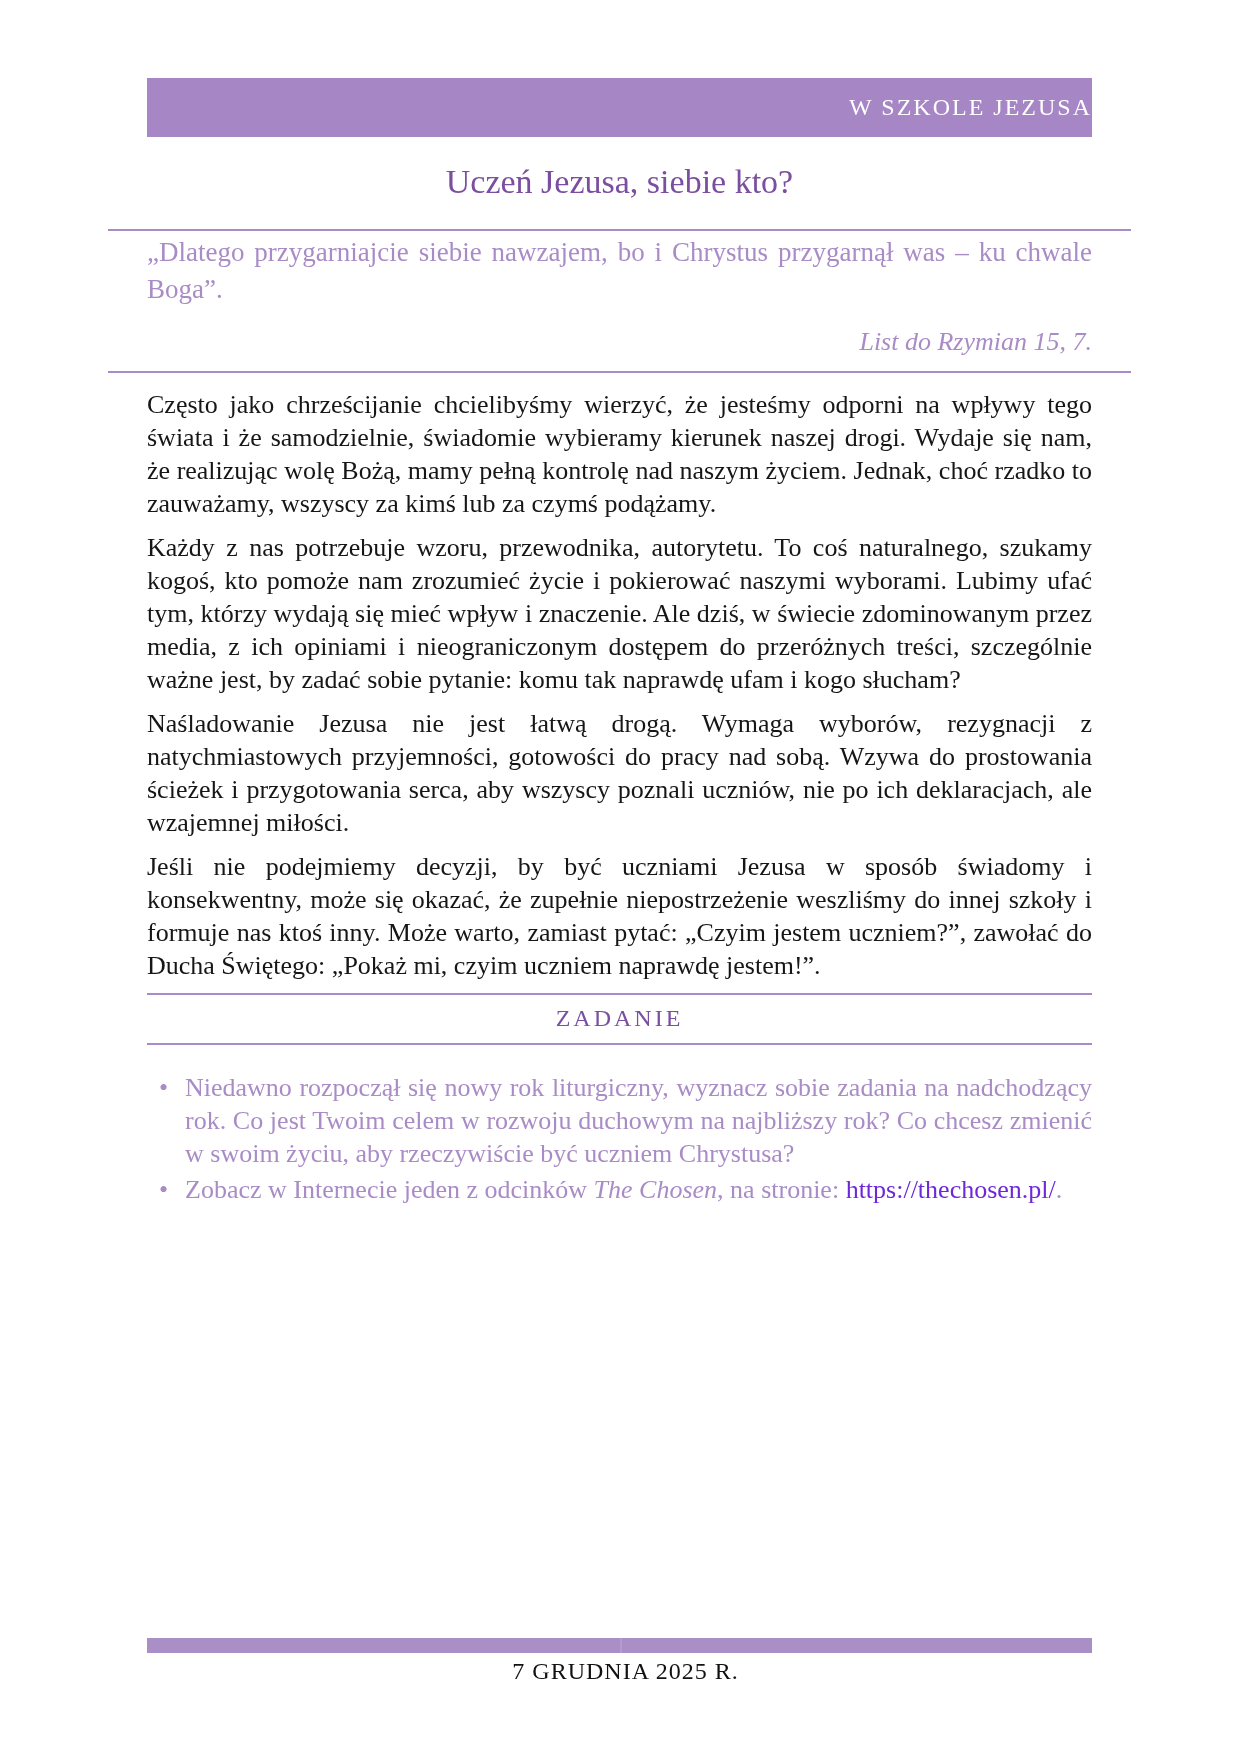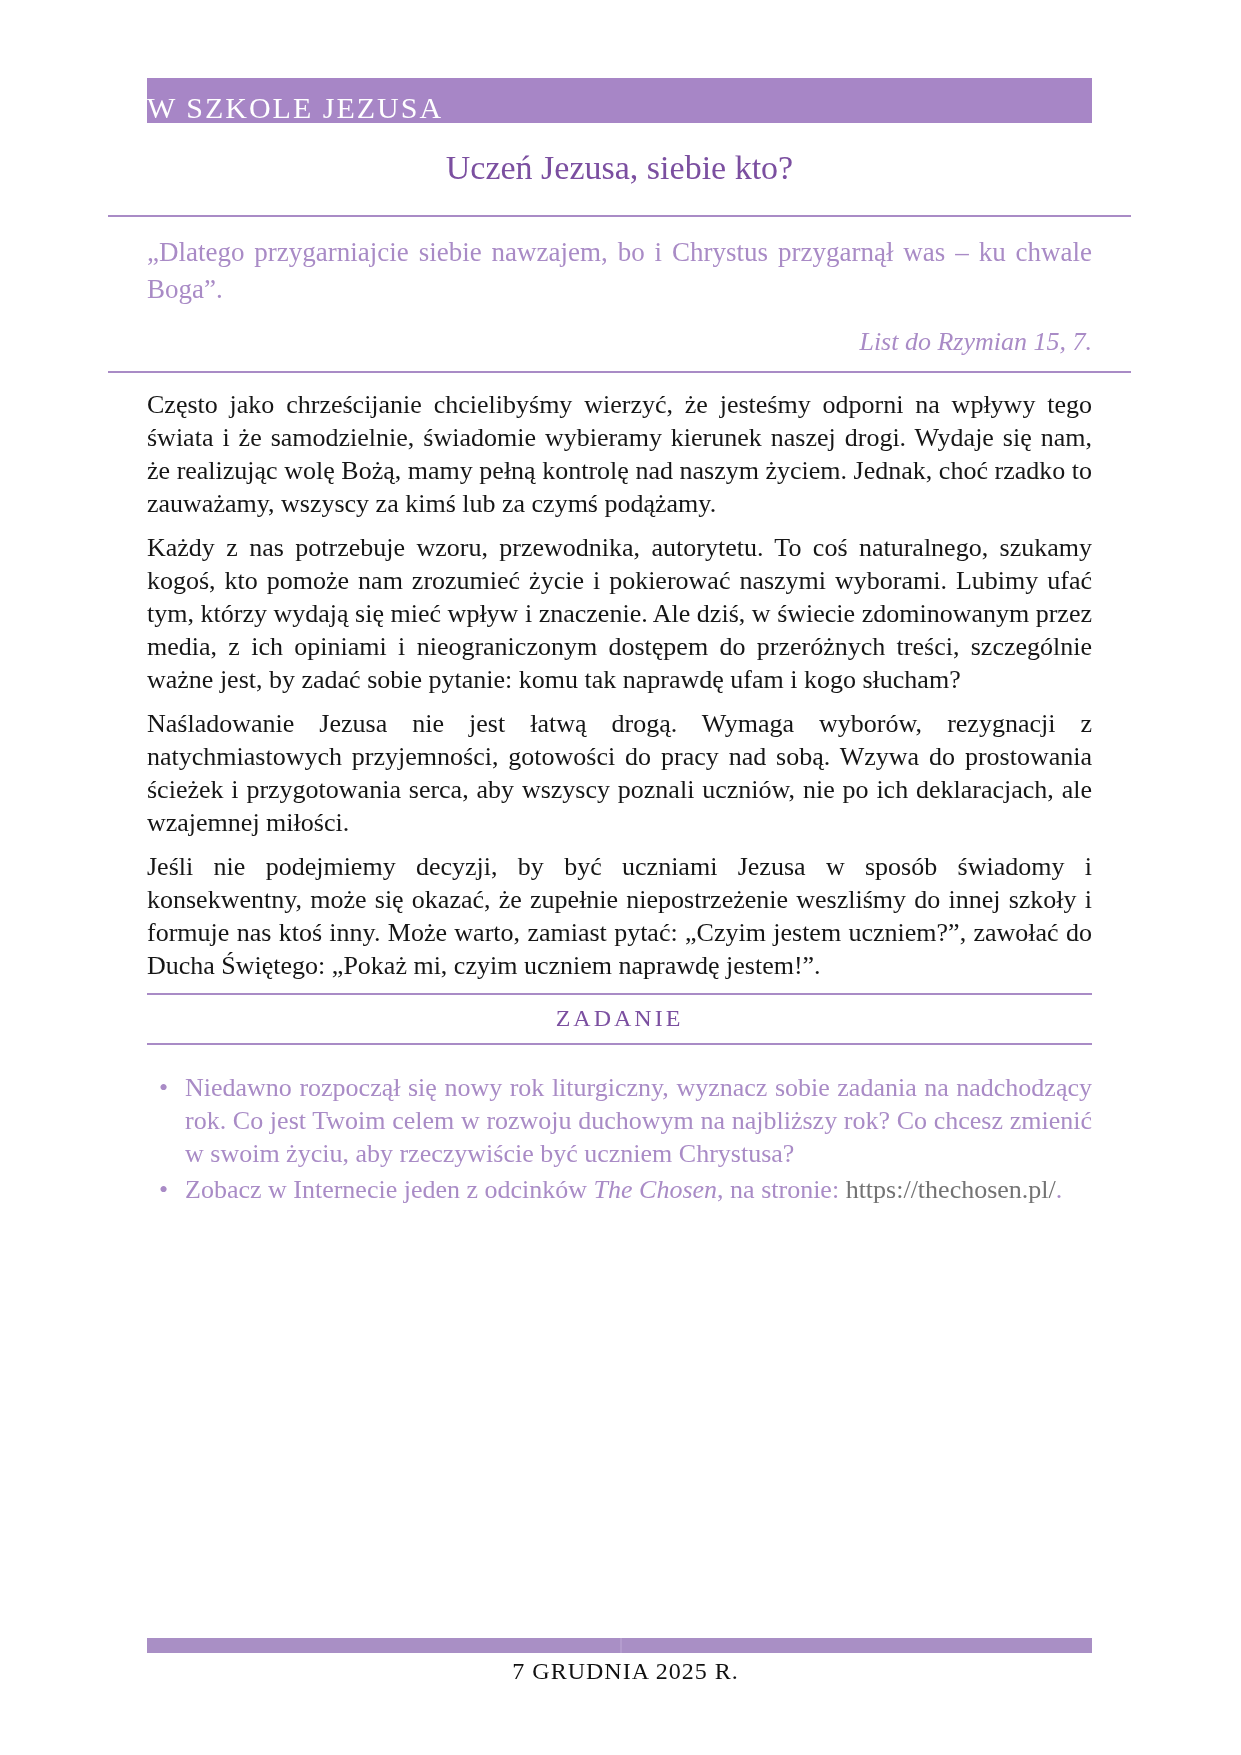--- a/index.html
+++ b/index.html
@@ -12,26 +12,26 @@
     margin: 0 auto;
     font-family: "Liberation Serif", "DejaVu Serif", serif;
     overflow: hidden;
   }
   .content {
     margin: 0 149px 0 147px; 
   }
   
   .banner {
     margin-top: 78px;
-    height: 45px;
+    height: 59px;
     background: #a786c6;
-    text-align: left;
+    text-align: right;
     line-height: 59px;
     color: #ffffff;
-    font-size: 30px;
+    font-size: 24px;
     letter-spacing: 2px;
   }
   
   .page-title {
     margin-top: 23px;
     text-align: center;
     color: #7b4fa0;
     font-size: 34px;
     font-weight: normal;
     line-height: 43px;
@@ -41,21 +41,21 @@
     height: 2px;
     background: #a98bc6;
   }
   .rule-wide {
     margin-left: -39px;
     margin-right: -39px;
   }
   .rule-top { margin-top: 26px; }
   
   .quote-text {
-    margin-top: 17px;
+    margin-top: 3px;
     color: #a98bc6;
     font-size: 27px;
     line-height: 37px;
     text-align: justify;
   }
   .attribution {
     margin-top: 21px;
     text-align: right;
     color: #a98bc6;
     font-size: 26px;
@@ -98,21 +98,21 @@
   }
   .task-item::before {
     content: "\2022";
     position: absolute;
     left: 12px;
     top: 0;
     color: #a98bc6;
   }
   .task-item .em { font-style: italic; }
   .task-item a {
-    color: #737373;
+    color: #6d28d9;
     text-decoration: none;
   }
   
   .footer-bar {
     position: absolute;
     left: 147px;
     top: 1638px;
     width: 945px;
     height: 15px;
     background: #a98fc5;

